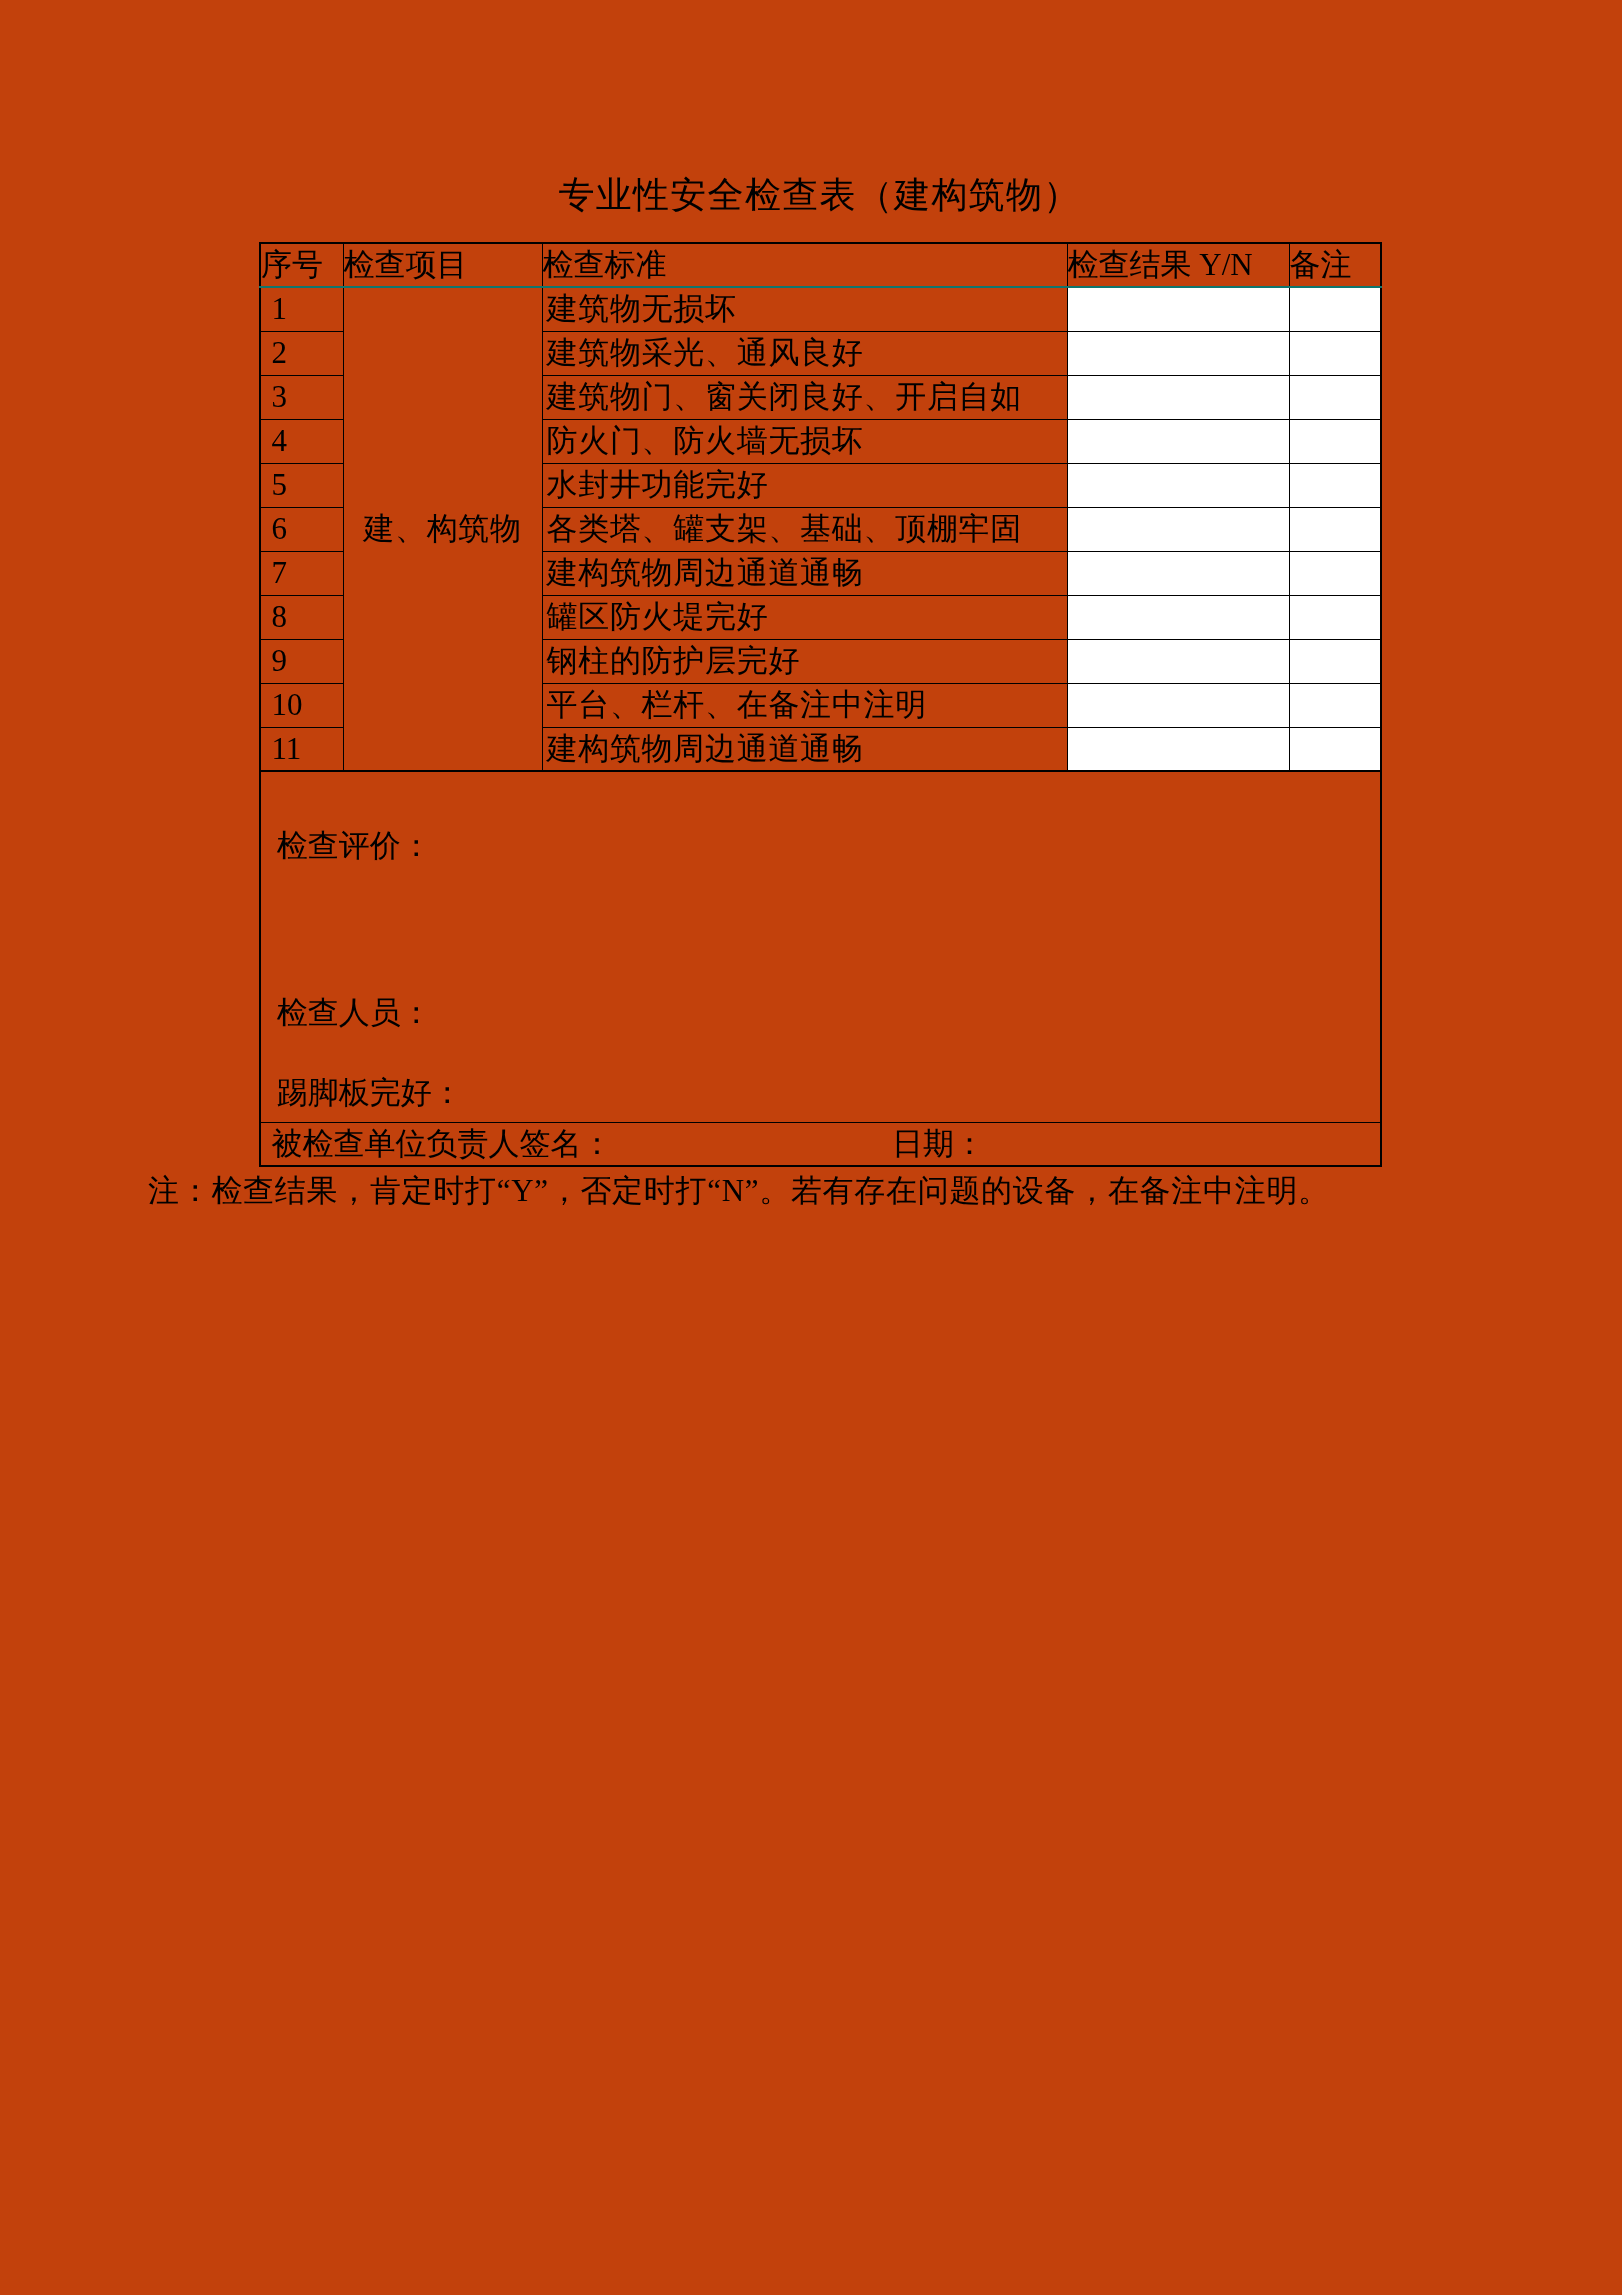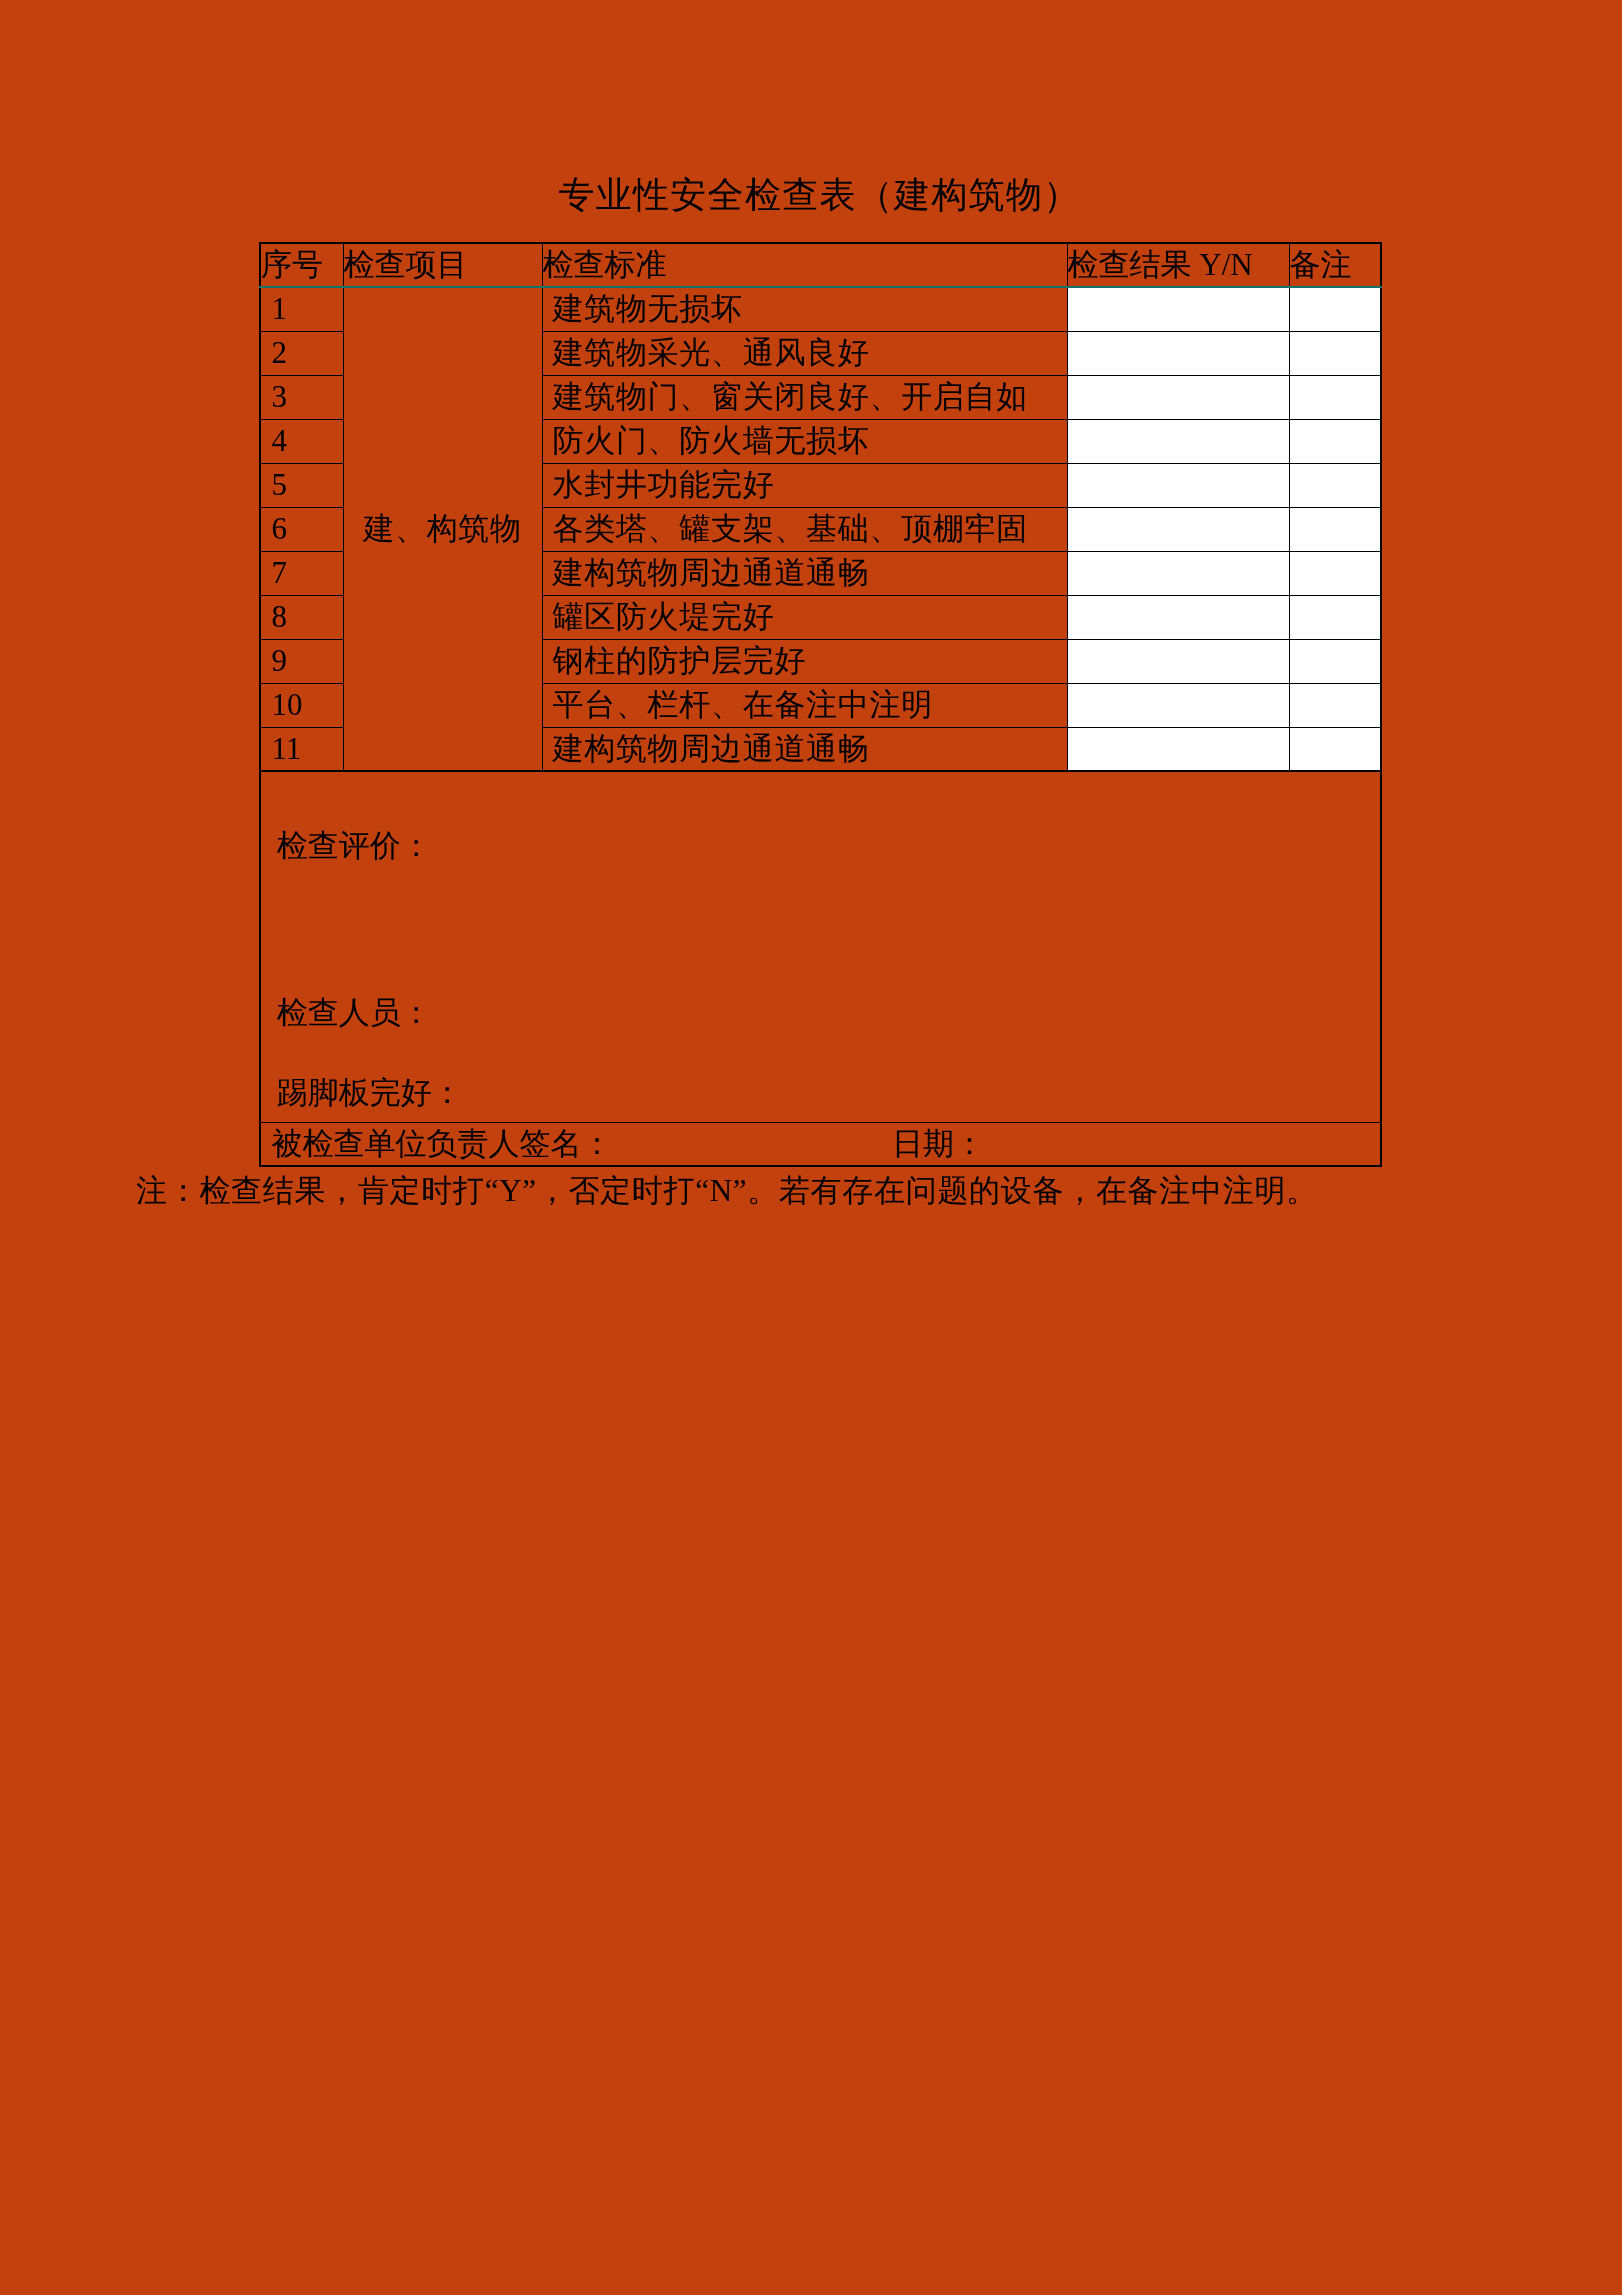--- a/index.html
+++ b/index.html
@@ -38,21 +38,21 @@
     white-space: nowrap;
   }
   .check-table thead th {
     height: 41px;
     text-align: left;
     border-bottom: 2px solid #0f766e;
   }
   .check-table tr.item-row { height: 44px; }
   td.cell-no { text-align: left; padding-left: 10.5px; }
   td.cell-category { text-align: center; letter-spacing: 0.7px; }
-  td.cell-standard { text-align: left; padding-left: 10px; letter-spacing: 0.7px; }
+  td.cell-standard { text-align: left; padding-left: 4px; letter-spacing: 0.7px; }
   td.cell-result, td.cell-remark { background: #ffffff; }
 
   tr.eval-row td {
     height: 351px;
     border-top: 2.6px solid #000;
     position: relative;
   }
   .eval-label, .inspector-label, .date-label {
     position: absolute; left: 15.7px;
     font-size: 31px; white-space: nowrap;
@@ -68,21 +68,21 @@
     font-size: 31px; white-space: nowrap;
   }
   .sign-date-label {
     position: absolute; left: 631px; top: 50%;
     transform: translateY(-50%);
     font-size: 31px; white-space: nowrap;
   }
 
   .footnote {
     position: absolute;
-    left: 136px; top: 1170px;
+    left: 148px; top: 1170px;
     width: 1322px;
     font-size: 31px;
     letter-spacing: 0.7px;
     white-space: nowrap;
   }
 </style>
 </head>
 <body>
 
 <div class="page">

